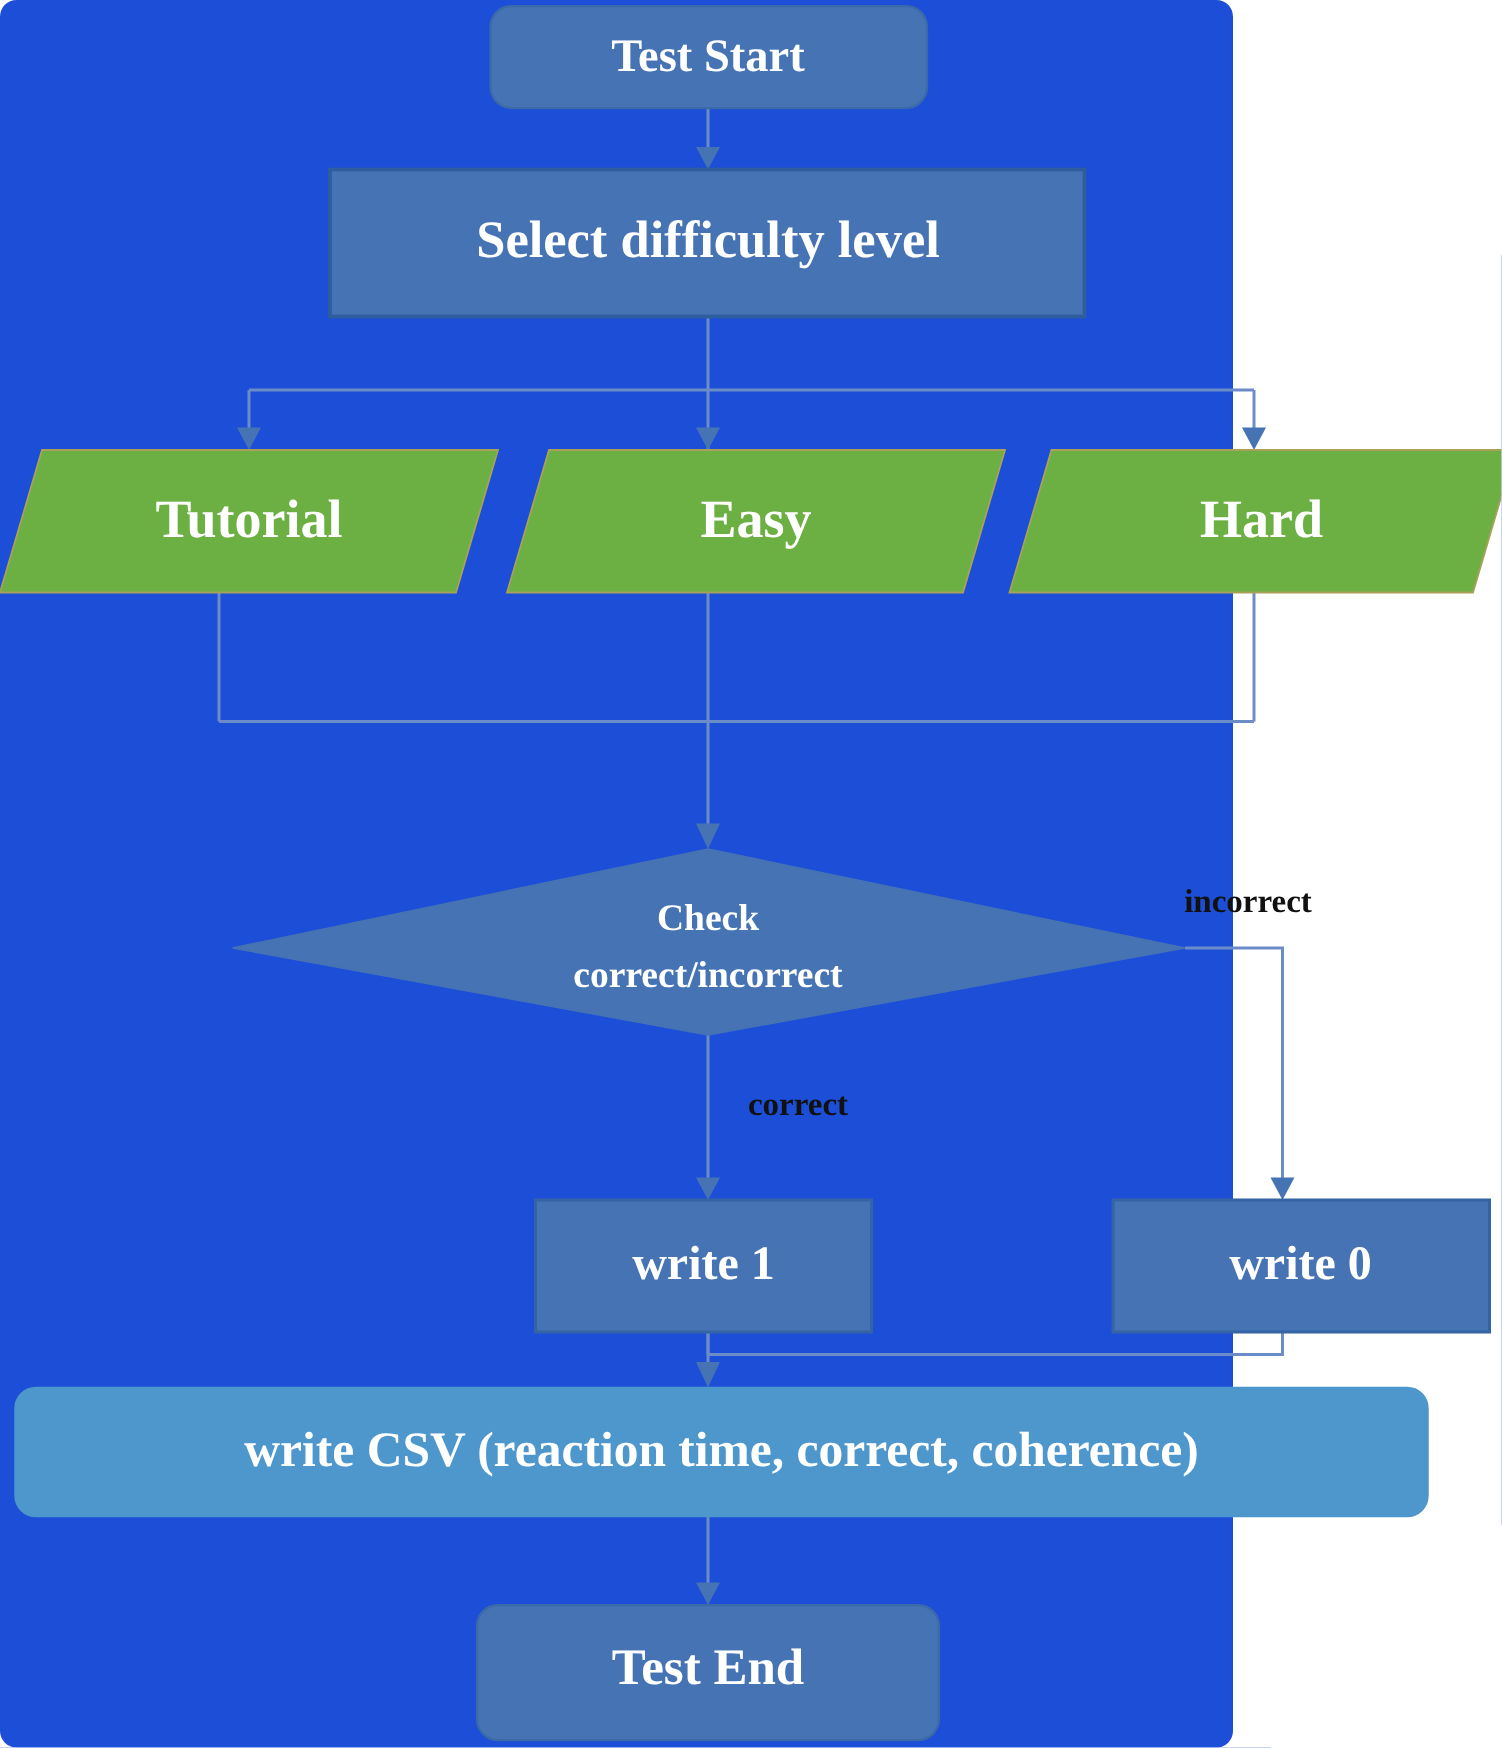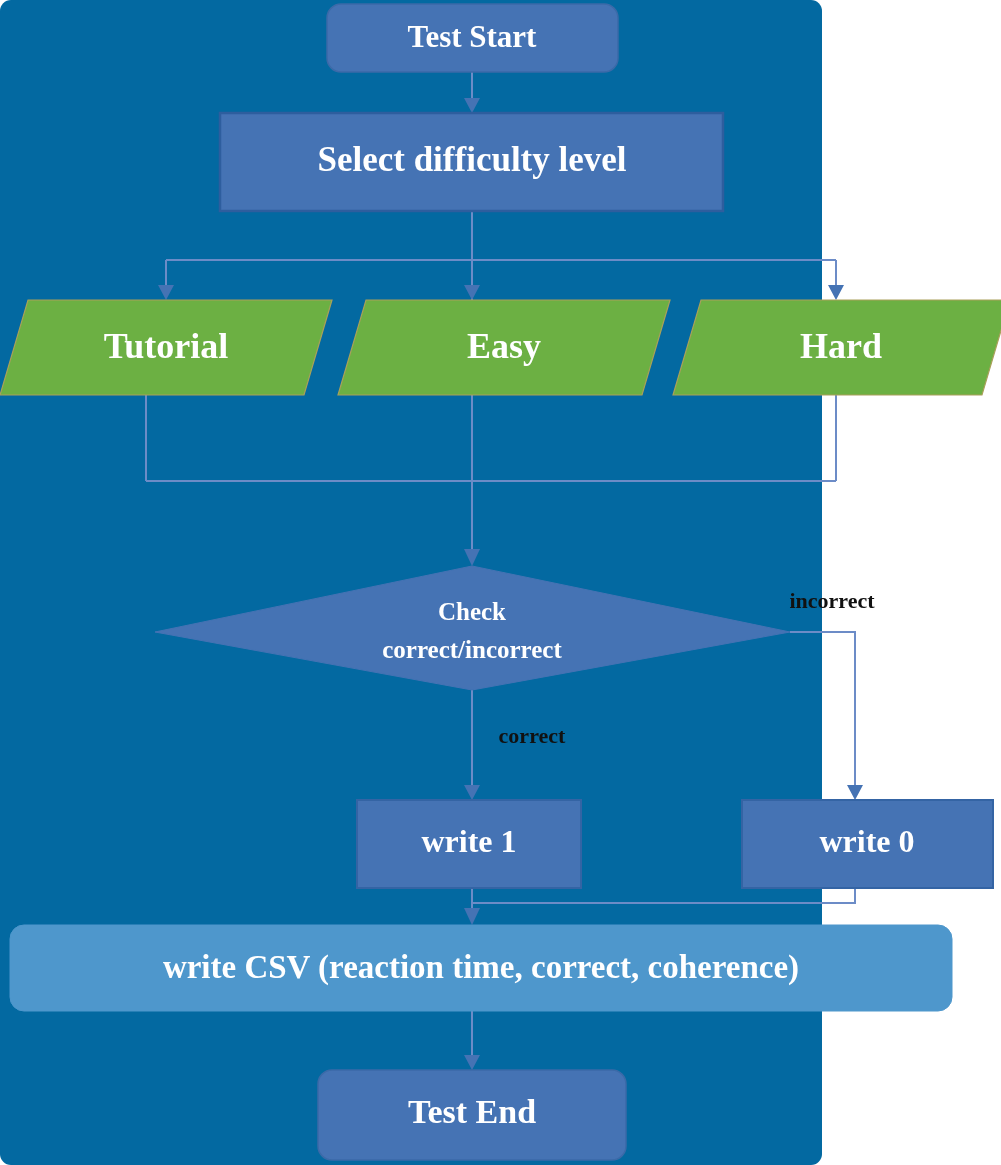--- a/index.html
+++ b/index.html
@@ -11,21 +11,21 @@
   body {
     width: 1001px;
     height: 1165px;
     overflow: hidden;
     font-family: "Liberation Serif", "DejaVu Serif", serif;
   }
   #flowchart-root {
     position: relative;
     width: 822px;
     height: 1165px;
-    background: #0369a1;
+    background: #1d4ed8;
     border-radius: 11px;
   }
   svg#flow-svg {
     position: absolute;
     top: 0;
     left: 0;
     width: 1001px;
     height: 1165px;
     display: block;
   }

